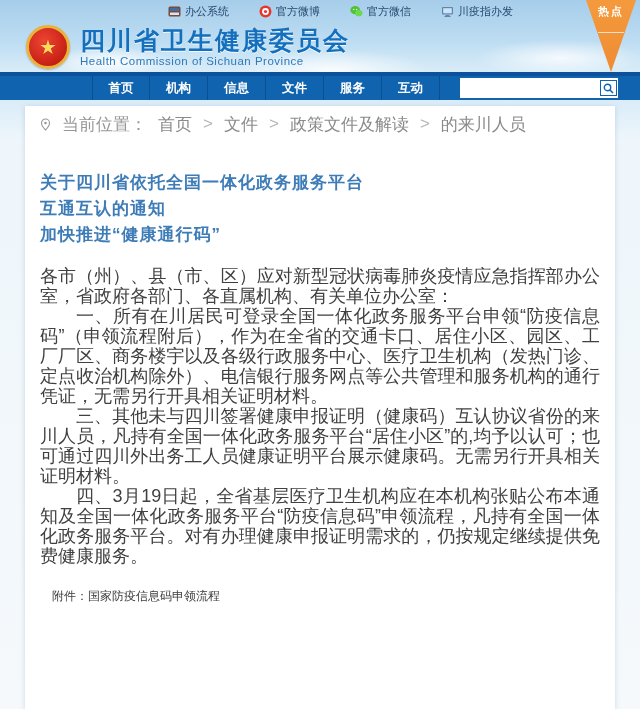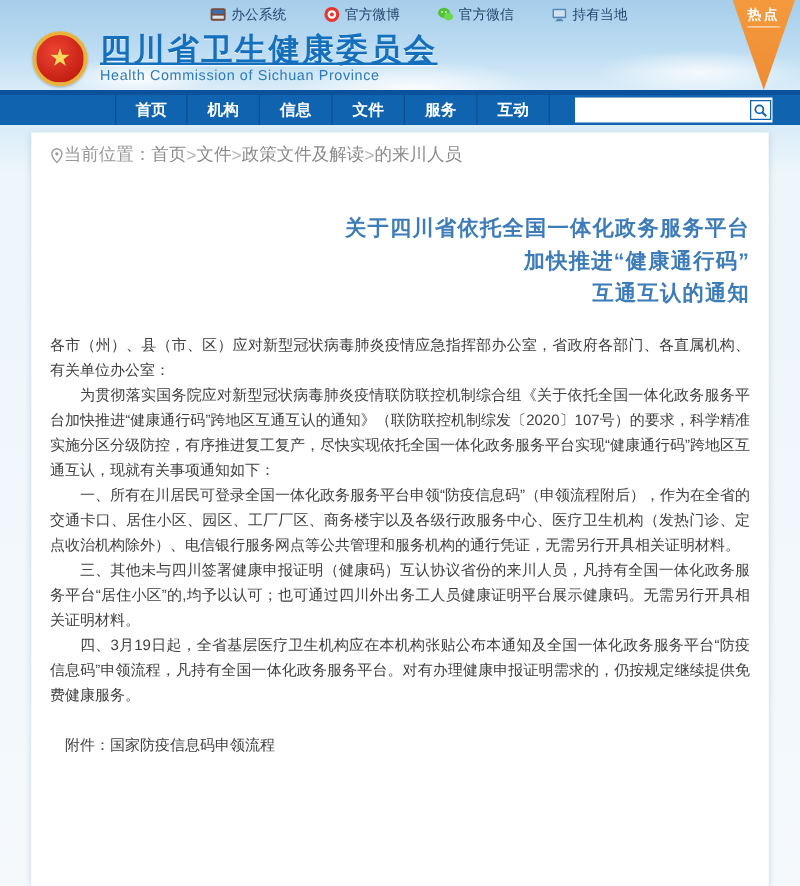--- a/index.html
+++ b/index.html
@@ -20,31 +20,31 @@
   .top-link { display:flex; align-items:center; gap:4px; font-size:11px; color:#24476e;
               text-decoration:none; cursor:pointer; }
   .ticon { width:13px; height:13px; display:inline-flex; }
   .ticon svg { width:13px; height:13px; }
 
   .ribbon { position:absolute; top:0; right:4px; width:50px; height:72px;
             background:linear-gradient(180deg,#f49a3d,#ef8c33);
             -webkit-clip-path:polygon(0 0,100% 0,50% 100%); clip-path:polygon(0 0,100% 0,50% 100%);
             text-align:center; cursor:pointer; z-index:5; }
   .ribbon span { display:inline-block; margin-top:4px; color:#fff; font-size:11px; font-weight:bold;
-                 letter-spacing:2px; border-bottom:1px solid rgba(255,255,255,.7); padding-bottom:2px; }
+                 letter-spacing:2px; border-bottom:1px solid rgba(255,255,255,.7); padding-bottom:13px; }
 
   .brand { height:50px; display:flex; align-items:center; padding-left:26px; }
   .emblem { width:44px; height:44px; border-radius:50%;
             background:radial-gradient(circle at 40% 35%, #ee4433, #c41e12 75%);
             border:3px solid #e9b33b; display:flex; align-items:center; justify-content:center;
             box-shadow:0 1px 2px rgba(0,0,0,.25); flex:0 0 auto; }
   .emblem .star { color:#ffd75e; font-size:20px; line-height:1; text-shadow:0 0 1px #a8120a; }
   .brand-text { margin-left:10px; }
   .site-name { font-size:25px; font-weight:bold; color:#1470bd; letter-spacing:2px;
-               text-shadow:0 1px 0 rgba(255,255,255,.8); line-height:27px;text-decoration:underline; }
+               text-shadow:0 1px 0 rgba(255,255,255,.8); line-height:27px; }
   .site-name-en { font-size:11.5px; color:#2f7ab8; letter-spacing:.5px; line-height:14px; }
 
   
   .navbar { height:28px; border-top:4px solid #0b519b; background:#1063ae;
             display:flex; align-items:stretch; padding-left:92px; }
   .nav-item { width:58px; display:flex; align-items:center; justify-content:center;
               color:#fff; font-size:12.5px; font-weight:bold; text-decoration:none;
               border-right:1px solid #0b4f92; cursor:pointer; }
   .nav-item:first-child { border-left:1px solid #0b4f92; }
   .search { margin-left:auto; margin-right:22px; align-self:center; display:flex; align-items:center;
@@ -52,30 +52,30 @@
   .search input { flex:1; height:16px; border:none; outline:none; font-size:11px; min-width:0; }
   .search-btn { width:17px; height:16px; background:#fff; border:1px solid #1063ae;
                 display:flex; align-items:center; justify-content:center; cursor:pointer; padding:0; }
 
   
   .content-bg { height:609px; padding-top:6px;
                 background:linear-gradient(180deg,#d9ecf8 0%,#eef6fb 40px,#f5f9fc 100%); }
   .card { width:590px; height:603px; margin:0 auto; background:#fff;
           box-shadow:0 1px 5px rgba(70,120,160,.25); padding:8px 15px 0; }
 
-  .breadcrumb { display:flex; align-items:center; gap:0; font-size:14px; color:#979797;
+  .breadcrumb { display:flex; align-items:center; gap:11px; font-size:17px; color:#979797;
                 height:20px; }
   .breadcrumb a { color:#8a8a8a; text-decoration:none; cursor:pointer; }
   .crumb-sep { color:#b5b5b5; }
   .pin { width:11px; height:13px; }
 
-  .doc-title { margin:36px 0 0; text-align:right; color:#3e7cb8; font-size:17px;
+  .doc-title { margin:36px 0 0; text-align:left; color:#3e7cb8; font-size:17px;
                font-weight:bold; line-height:26px; letter-spacing:1px; }
 
-  .doc-body { margin-top:18px; font-size:12px; line-height:20px; color:#404040;
+  .doc-body { margin-top:18px; font-size:18px; line-height:20px; color:#404040;
               text-align:justify; word-break:break-all; }
   .doc-body p { margin:0; }
   .indent { text-indent:2em; }
   .attachment { margin-top:22px; font-size:12px; color:#404040; text-indent:1em; }
 </style>
 </head>
 <body>
 
 <div class="page">
 
@@ -114,21 +114,21 @@
       </a>
       <a class="top-link">
         <span class="ticon">
           <svg viewBox="0 0 13 13">
               <rect x="1" y="2" width="11" height="7.5" rx="1" fill="#5b87b5"></rect>
               <rect x="2.2" y="3.2" width="8.6" height="5.1" fill="#cfe3f2"></rect>
               <rect x="4.5" y="10" width="4" height="1" fill="#5b87b5"></rect>
               <rect x="3.5" y="11" width="6" height="1" fill="#5b87b5"></rect>
             </svg>
         </span>
-        <span>持有当地</span>
+        <span>川疫指办发</span>
       </a>
     </div>
 
     <div class="ribbon">
       <span>热点</span>
     </div>
 
     <div class="brand">
       <div class="emblem">
         <span class="star">★</span>
@@ -173,27 +173,26 @@
         <span class="crumb-sep">&gt;</span>
         <a>文件</a>
         <span class="crumb-sep">&gt;</span>
         <a>政策文件及解读</a>
         <span class="crumb-sep">&gt;</span>
         <a>的来川人员</a>
       </div>
 
       <h1 class="doc-title">
         <div>关于四川省依托全国一体化政务服务平台</div>
+        <div>互通互认的通知</div>
         <div>加快推进“健康通行码”</div>
-        <div>互通互认的通知</div>
       </h1>
 
       <div class="doc-body">
         <p>各市（州）、县（市、区）应对新型冠状病毒肺炎疫情应急指挥部办公室，省政府各部门、各直属机构、有关单位办公室：</p>
-        <p class="indent">为贯彻落实国务院应对新型冠状病毒肺炎疫情联防联控机制综合组《关于依托全国一体化政务服务平台加快推进“健康通行码”跨地区互通互认的通知》（联防联控机制综发〔2020〕107号）的要求，科学精准实施分区分级防控，有序推进复工复产，尽快实现依托全国一体化政务服务平台实现“健康通行码”跨地区互通互认，现就有关事项通知如下：</p>
         <p class="indent">一、所有在川居民可登录全国一体化政务服务平台申领“防疫信息码”（申领流程附后），作为在全省的交通卡口、居住小区、园区、工厂厂区、商务楼宇以及各级行政服务中心、医疗卫生机构（发热门诊、定点收治机构除外）、电信银行服务网点等公共管理和服务机构的通行凭证，无需另行开具相关证明材料。</p>
         <p class="indent">三、其他未与四川签署健康申报证明（健康码）互认协议省份的来川人员，凡持有全国一体化政务服务平台“居住小区”的,均予以认可；也可通过四川外出务工人员健康证明平台展示健康码。无需另行开具相关证明材料。</p>
         <p class="indent">四、3月19日起，全省基层医疗卫生机构应在本机构张贴公布本通知及全国一体化政务服务平台“防疫信息码”申领流程，凡持有全国一体化政务服务平台。对有办理健康申报证明需求的，仍按规定继续提供免费健康服务。</p>
       </div>
 
       <p class="attachment">附件：国家防疫信息码申领流程</p>
 
     </div>
   </div>
 

